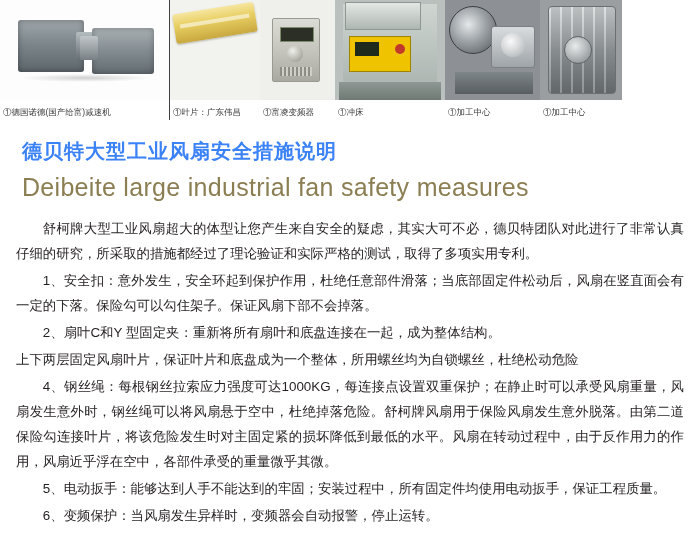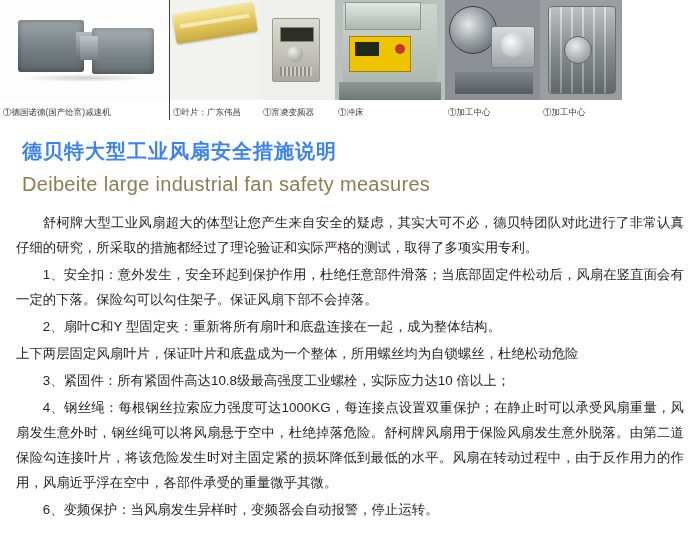--- a/index.html
+++ b/index.html
@@ -206,21 +206,21 @@
   
   .title-zh {
     margin: 18px 0 0 22px;
     font-size: 20px;
     font-weight: bold;
     letter-spacing: 1px;
     color: #3b82f6;
   }
   .title-en {
     margin: 8px 0 0 22px;
-    font-size: 20px;
+    font-size: 25px;
     color: #8a7e52;
     letter-spacing: .3px;
   }
 
   
   .body {
     margin: 14px 16px 0 16px;
     font-size: 13.4px;
     line-height: 25px;
     color: #231f20;
@@ -296,18 +296,18 @@
   </div>
 
   <h1 class="title-zh">德贝特大型工业风扇安全措施说明</h1>
   <div class="title-en">Deibeite large industrial fan safety measures</div>
 
   <div class="body">
     <p class="indent">舒柯牌大型工业风扇超大的体型让您产生来自安全的疑虑，其实大可不必，德贝特团队对此进行了非常认真仔细的研究，所采取的措施都经过了理论验证和实际严格的测试，取得了多项实用专利。</p>
     <p class="indent">1、安全扣：意外发生，安全环起到保护作用，杜绝任意部件滑落；当底部固定件松动后，风扇在竖直面会有一定的下落。保险勾可以勾住架子。保证风扇下部不会掉落。</p>
     <p class="indent">2、扇叶C和Y 型固定夹：重新将所有扇叶和底盘连接在一起，成为整体结构。</p>
     <p>上下两层固定风扇叶片，保证叶片和底盘成为一个整体，所用螺丝均为自锁螺丝，杜绝松动危险</p>
-    <p class="indent">3、紧固件：所有紧固件高达10.8级最高强度工业螺栓，实际应力达10 倍以上；</p>
     <p class="indent">4、钢丝绳：每根钢丝拉索应力强度可达1000KG，每连接点设置双重保护；在静止时可以承受风扇重量，风扇发生意外时，钢丝绳可以将风扇悬于空中，杜绝掉落危险。舒柯牌风扇用于保险风扇发生意外脱落。由第二道保险勾连接叶片，将该危险发生时对主固定紧的损坏降低到最低的水平。风扇在转动过程中，由于反作用力的作用，风扇近乎浮在空中，各部件承受的重量微乎其微。</p>
+    <p class="indent">5、电动扳手：能够达到人手不能达到的牢固；安装过程中，所有固定件均使用电动扳手，保证工程质量。</p>
     <p class="indent">6、变频保护：当风扇发生异样时，变频器会自动报警，停止运转。</p>
   </div>
 
 </div>
 
 </body></html>

